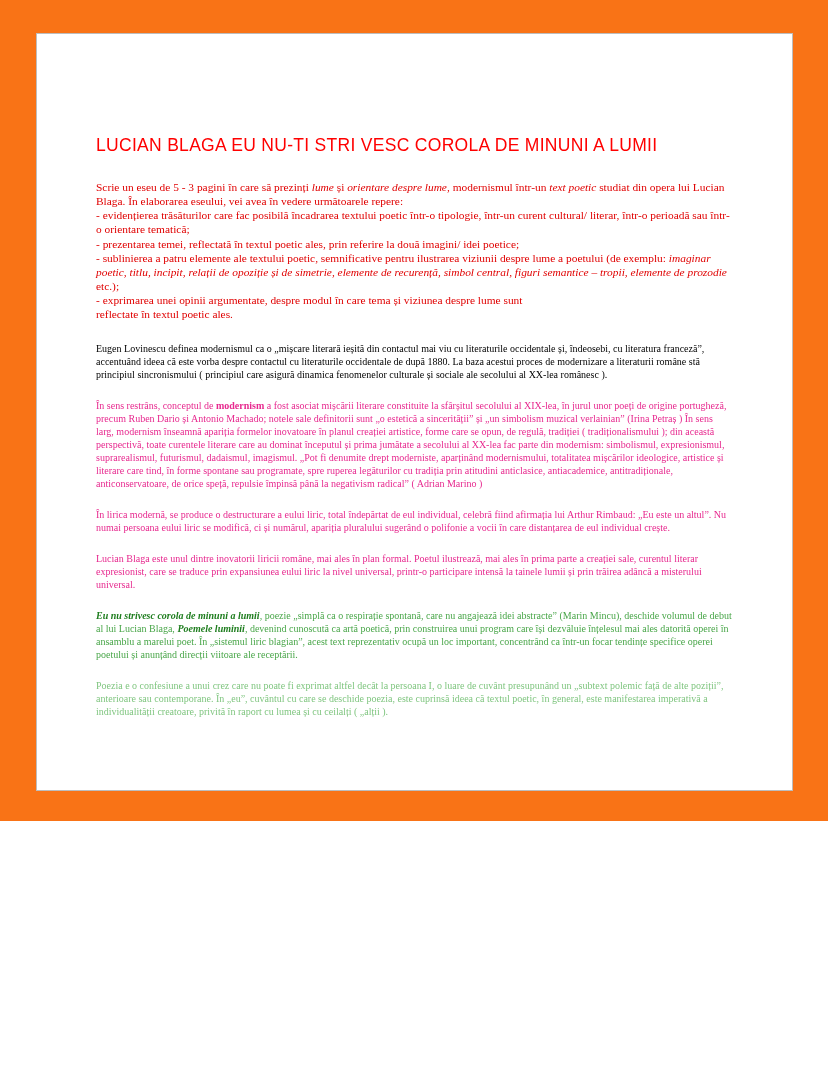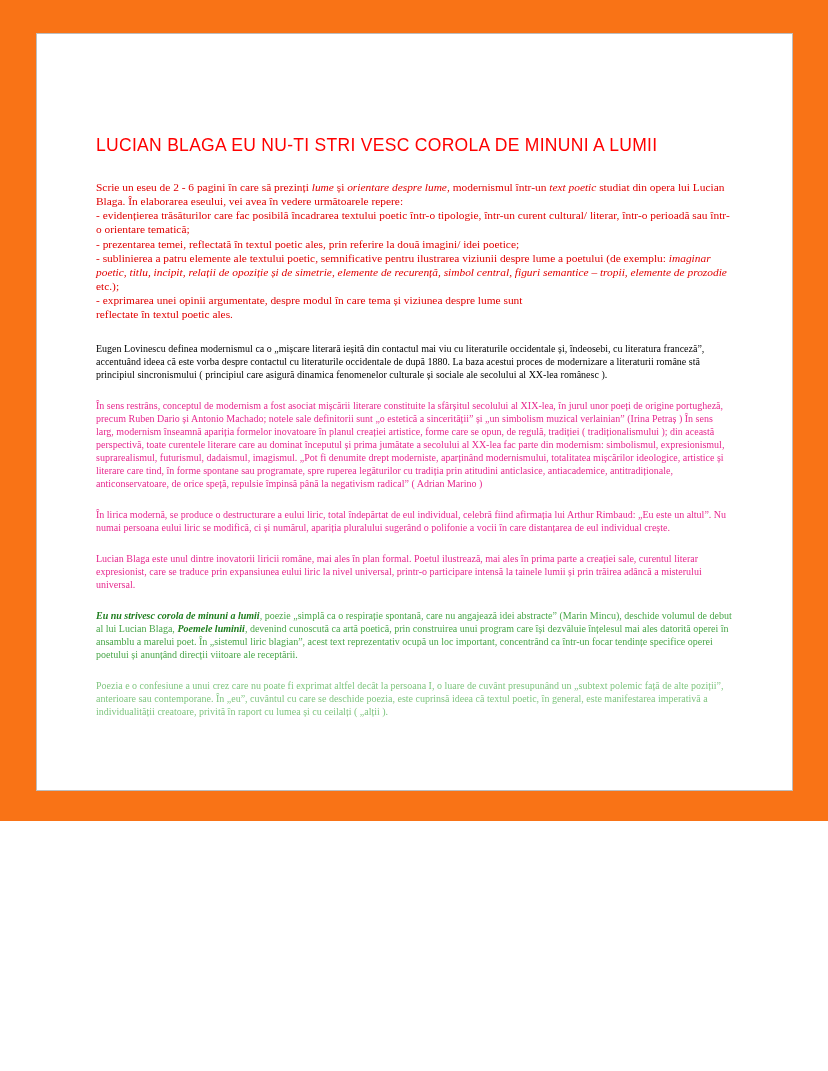--- a/index.html
+++ b/index.html
@@ -30,31 +30,31 @@
     line-height:1.3;
     margin:0 0 18px 0;
     white-space:pre-wrap;
   }
   .para.small{
     font-size:11.4px;
     line-height:1.24;
     margin:0 0 21px 0;
   }
   .i{font-style:italic;}
-  .b{font-weight:normal;}
+  .b{font-weight:bold;}
   .bi{font-weight:bold;font-style:italic;}
 </style>
 </head>
 <body>
 
 <div class="canvas">
   <div class="frame">
     <h1 class="page-title" style="color: rgb(255, 0, 0);">LUCIAN BLAGA EU NU-TI STRI VESC COROLA DE MINUNI A LUMII</h1>
     <div id="paragraphs">
-        <p class="para small" style="color: rgb(224, 0, 0);"><span>Scrie un eseu de 2 - 6 pagini în care să prezinți </span><span class="i">lume</span><span> și </span><span class="i">orientare despre lume</span><span>, modernismul într-un </span><span class="i">text poetic</span><span> studiat din opera lui Lucian Blaga. În elaborarea eseului, vei avea în vedere următoarele repere:
+        <p class="para small" style="color: rgb(224, 0, 0);"><span>Scrie un eseu de 5 - 3 pagini în care să prezinți </span><span class="i">lume</span><span> și </span><span class="i">orientare despre lume</span><span>, modernismul într-un </span><span class="i">text poetic</span><span> studiat din opera lui Lucian Blaga. În elaborarea eseului, vei avea în vedere următoarele repere:
 - evidențierea trăsăturilor care fac posibilă încadrarea textului poetic într-o tipologie, într-un curent cultural/ literar, într-o perioadă sau într-o orientare tematică;
 - prezentarea temei, reflectată în textul poetic ales, prin referire la două imagini/ idei poetice;
 - sublinierea a patru elemente ale textului poetic, semnificative pentru ilustrarea viziunii despre lume a poetului (de exemplu: </span><span class="i">imaginar poetic, titlu, incipit, relații de opoziție și de simetrie, elemente de recurență, simbol central, figuri semantice – tropii, elemente de prozodie</span><span> etc.);
 - exprimarea unei opinii argumentate, despre modul în care tema și viziunea despre lume sunt
 reflectate în textul poetic ales.</span></p>
         <p class="para" style="color: rgb(0, 0, 0);"><span>Eugen Lovinescu definea modernismul ca o „mișcare literară ieșită din contactul mai viu cu literaturile occidentale și, îndeosebi, cu literatura franceză”, accentuând ideea că este vorba despre contactul cu literaturile occidentale de după 1880. La baza acestui proces de modernizare a literaturii române stă principiul sincronismului ( principiul care asigură dinamica fenomenelor culturale și sociale ale secolului al XX-lea românesc ).</span></p>
         <p class="para" style="color: rgb(231, 40, 142);"><span>În sens restrâns, conceptul de </span><span class="b">modernism</span><span> a fost asociat mișcării literare constituite la sfârșitul secolului al XIX-lea, în jurul unor poeți de origine portugheză, precum Ruben Dario și Antonio Machado; notele sale definitorii sunt „o estetică a sincerității” și „un simbolism muzical verlainian” (Irina Petraș ) În sens larg, modernism înseamnă apariția formelor inovatoare în planul creației artistice, forme care se opun, de regulă, tradiției ( tradiționalismului ); din această perspectivă, toate curentele literare care au dominat începutul și prima jumătate a secolului al XX-lea fac parte din modernism: simbolismul, expresionismul, suprarealismul, futurismul, dadaismul, imagismul. „Pot fi denumite drept moderniste, aparținând modernismului, totalitatea mișcărilor ideologice, artistice și literare care tind, în forme spontane sau programate, spre ruperea legăturilor cu tradiția prin atitudini anticlasice, antiacademice, antitradiționale, anticonservatoare, de orice speță, repulsie împinsă până la negativism radical” ( Adrian Marino )</span></p>
         <p class="para" style="color: rgb(231, 40, 142);"><span>În lirica modernă, se produce o destructurare a eului liric, total îndepărtat de eul individual, celebră fiind afirmația lui Arthur Rimbaud: „Eu este un altul”. Nu numai persoana eului liric se modifică, ci și numărul, apariția pluralului sugerând o polifonie a vocii în care distanțarea de eul individual crește.</span></p>
         <p class="para" style="color: rgb(231, 40, 142);"><span>Lucian Blaga este unul dintre inovatorii liricii române, mai ales în plan formal. Poetul ilustrează, mai ales în prima parte a creației sale, curentul literar expresionist, care se traduce prin expansiunea eului liric la nivel universal, printr-o participare intensă la tainele lumii și prin trăirea adâncă a misterului universal.</span></p>
         <p class="para" style="color: rgb(73, 166, 73);"><span class="bi" style="color: rgb(30, 125, 30);">Eu nu strivesc corola de minuni a lumii</span><span>, poezie „simplă ca o respirație spontană, care nu angajează idei abstracte” (Marin Mincu), deschide volumul de debut al lui Lucian Blaga, </span><span class="bi" style="color: rgb(30, 125, 30);">Poemele luminii</span><span>, devenind cunoscută ca artă poetică, prin construirea unui program care își dezvăluie înțelesul mai ales datorită operei în ansamblu a marelui poet. În „sistemul liric blagian”, acest text reprezentativ ocupă un loc important, concentrând ca într-un focar tendințe specifice operei poetului și anunțând direcții viitoare ale receptării.</span></p>

